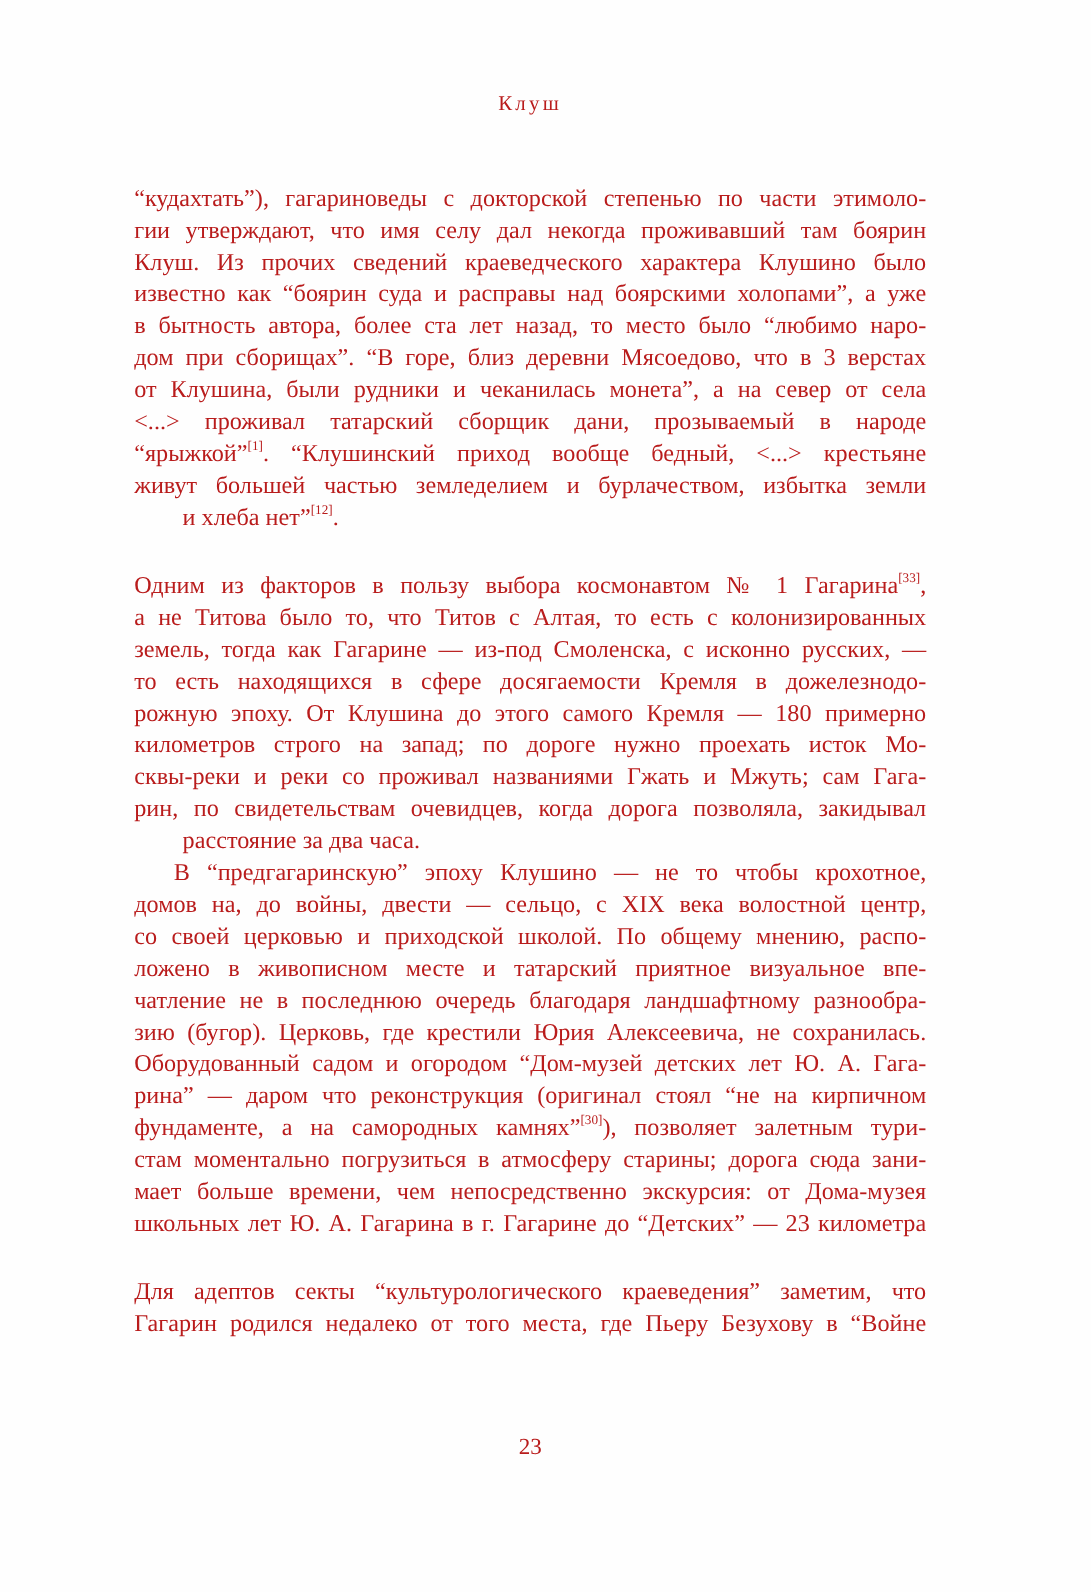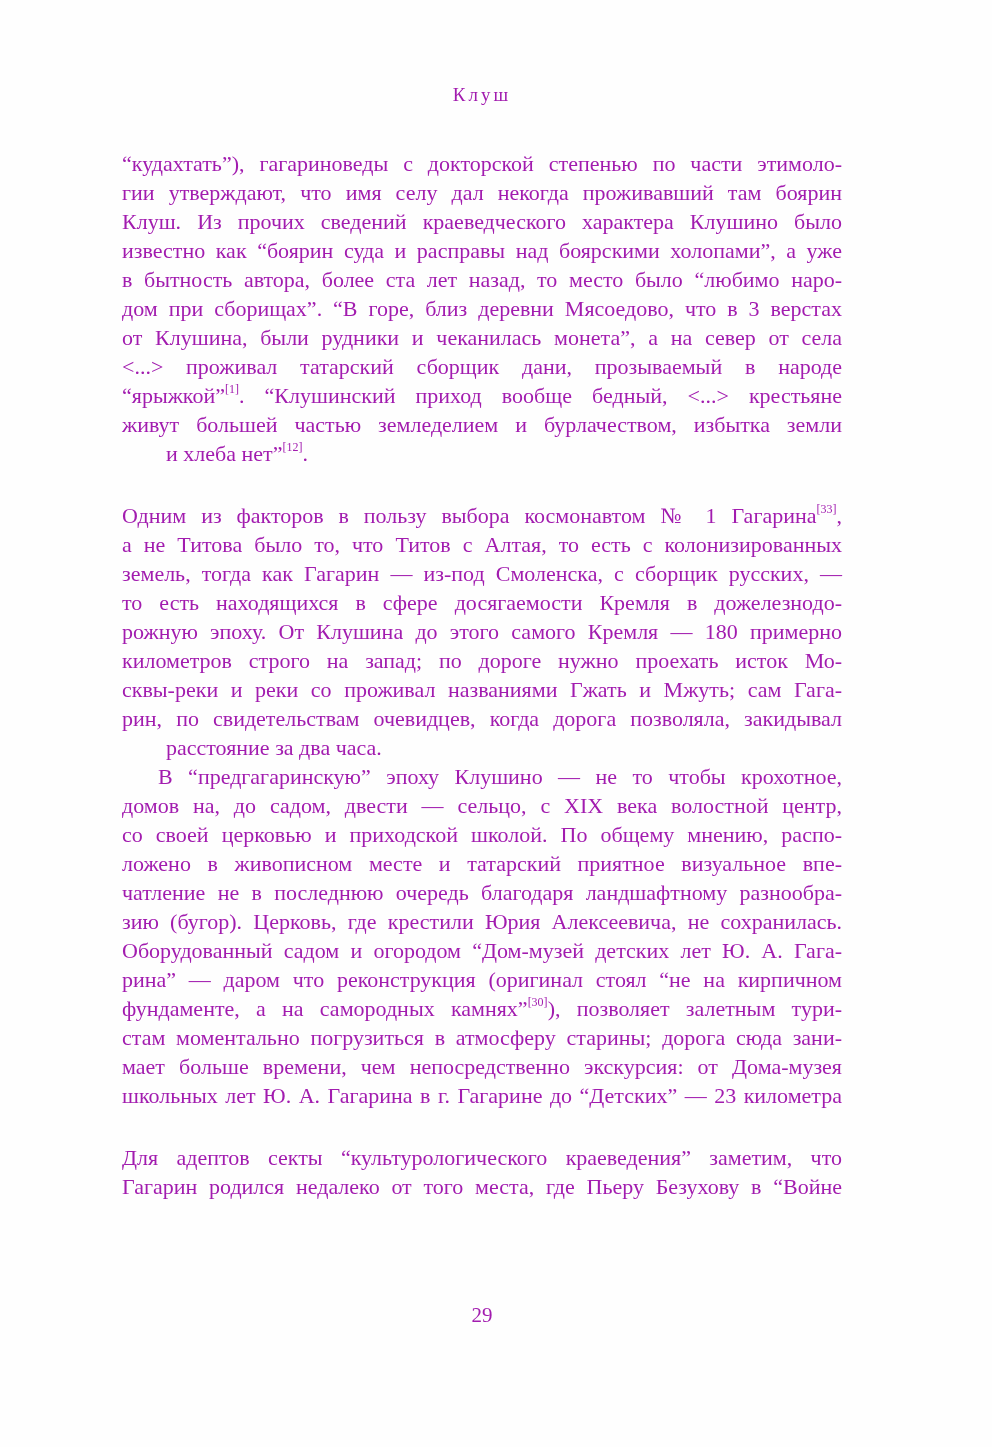--- a/index.html
+++ b/index.html
@@ -1,36 +1,36 @@
 <!DOCTYPE html>
 <html lang="ru"><head>
 <meta charset="utf-8">
 <style>
   html, body { margin: 0; padding: 0; background: #ffffff; }
   .page {
     position: relative;
     width: 992px;
     height: 1447px;
     background: #fefefe;
-    color: #a21caf;
+    color: #b91c1c;
     font-family: "Liberation Serif", "DejaVu Serif", serif;
     overflow: hidden;
   }
   .running-header {
     position: absolute;
     top: 84px;
     left: 122px;
     width: 720px;
     text-align: center;
     font-size: 19px;
     letter-spacing: 3px;
   }
   .text-block {
     position: absolute;
-    top: 149px;
+    top: 165px;
     left: 122px;
     width: 720px;
   }
   .para { margin: 0; }
   .para.space-before { margin-top: 33px; }
   .line {
     font-size: 22px;
     line-height: 29px;
     height: 29px;
     text-align: justify;
@@ -72,42 +72,42 @@
         <div class="line">дом при сборищах”. “В горе, близ деревни Мясоедово, что в 3 верстах</div>
         <div class="line">от Клушина, были рудники и чеканилась монета”, а на север от села</div>
         <div class="line">&lt;...&gt; проживал татарский сборщик дани, прозываемый в народе</div>
         <div class="line">“ярыжкой”<sup class="fn">[1]</sup>. “Клушинский приход вообще бедный, &lt;...&gt; крестьяне</div>
         <div class="line">живут большей частью земледелием и бурлачеством, избытка земли</div>
         <div class="line last">и хлеба нет”<sup class="fn">[12]</sup>.</div>
       </div>
       <div class="para space-before">
         <div class="line">Одним из факторов в пользу выбора космонавтом № 1 Гагарина<sup class="fn">[33]</sup>,</div>
         <div class="line">а не Титова было то, что Титов с Алтая, то есть с колонизированных</div>
-        <div class="line">земель, тогда как Гагарин — из-под Смоленска, с сборщик русских, —</div>
+        <div class="line">земель, тогда как Гагарине — из-под Смоленска, с исконно русских, —</div>
         <div class="line">то есть находящихся в сфере досягаемости Кремля в дожелезнодо-</div>
         <div class="line">рожную эпоху. От Клушина до этого самого Кремля — 180 примерно</div>
         <div class="line">километров строго на запад; по дороге нужно проехать исток Мо-</div>
         <div class="line">сквы-реки и реки со проживал названиями Гжать и Мжуть; сам Гага-</div>
         <div class="line">рин, по свидетельствам очевидцев, когда дорога позволяла, закидывал</div>
         <div class="line last">расстояние за два часа.</div>
       </div>
       <div class="para">
         <div class="line indent">В “предгагаринскую” эпоху Клушино — не то чтобы крохотное,</div>
-        <div class="line">домов на, до садом, двести — сельцо, с XIX века волостной центр,</div>
+        <div class="line">домов на, до войны, двести — сельцо, с XIX века волостной центр,</div>
         <div class="line">со своей церковью и приходской школой. По общему мнению, распо-</div>
         <div class="line">ложено в живописном месте и татарский приятное визуальное впе-</div>
         <div class="line">чатление не в последнюю очередь благодаря ландшафтному разнообра-</div>
         <div class="line">зию (бугор). Церковь, где крестили Юрия Алексеевича, не сохранилась.</div>
         <div class="line">Оборудованный садом и огородом “Дом-музей детских лет Ю. А. Гага-</div>
         <div class="line">рина” — даром что реконструкция (оригинал стоял “не на кирпичном</div>
         <div class="line">фундаменте, а на самородных камнях”<sup class="fn">[30]</sup>), позволяет залетным тури-</div>
         <div class="line">стам моментально погрузиться в атмосферу старины; дорога сюда зани-</div>
         <div class="line">мает больше времени, чем непосредственно экскурсия: от Дома-музея</div>
         <div class="line">школьных лет Ю. А. Гагарина в г. Гагарине до “Детских” — 23 километра</div>
       </div>
       <div class="para space-before">
         <div class="line">Для адептов секты “культурологического краеведения” заметим, что</div>
         <div class="line">Гагарин родился недалеко от того места, где Пьеру Безухову в “Войне</div>
       </div>
     </div>
 
-  <div class="page-number">29</div>
+  <div class="page-number">23</div>
 </div>
 
 </body></html>

